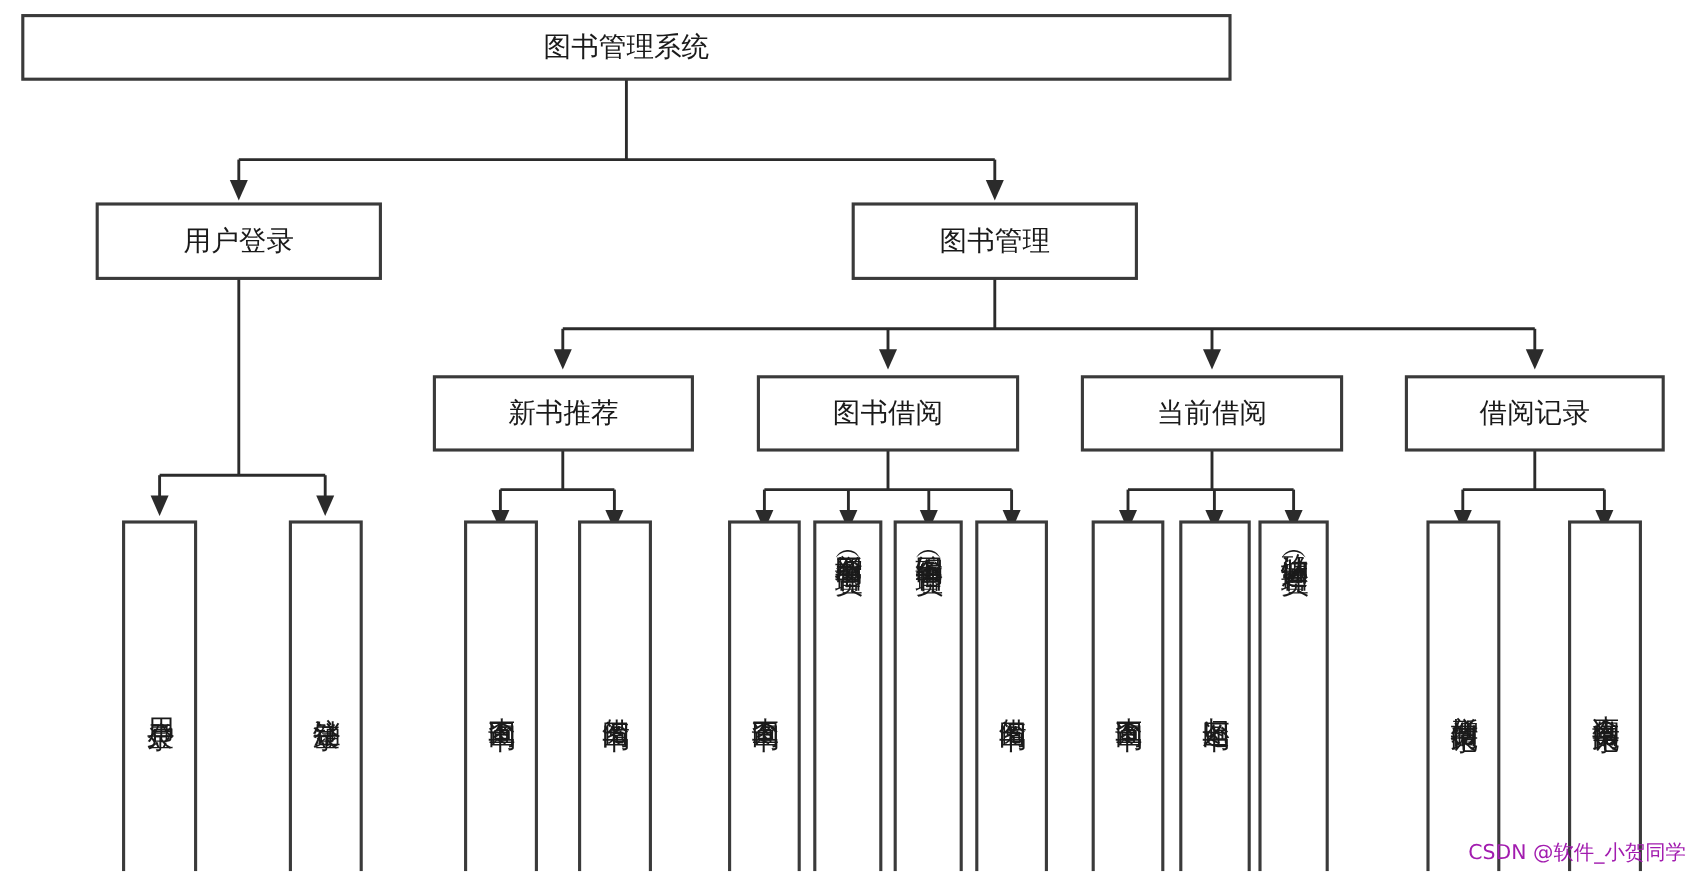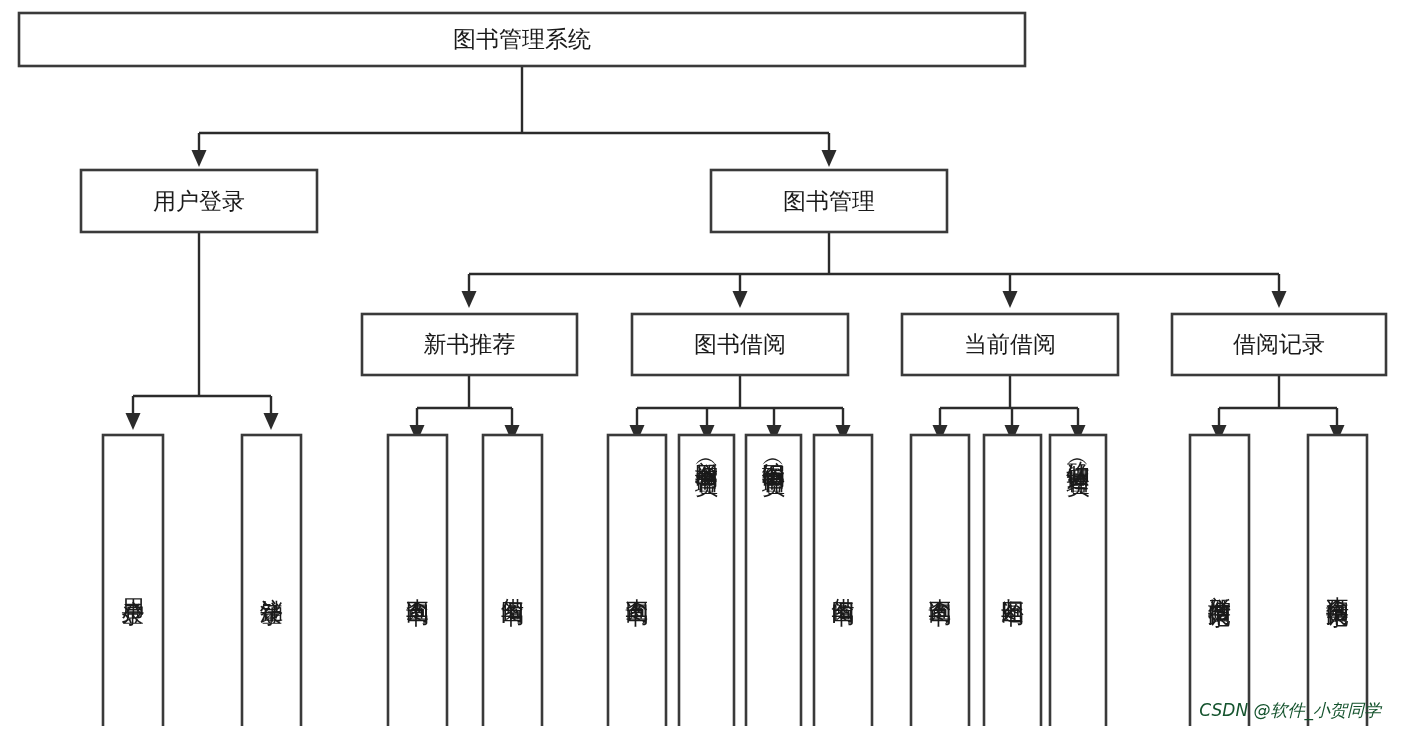--- a/index.html
+++ b/index.html
@@ -57,27 +57,26 @@
     font-size: 23px;
     line-height: 1.08;
     color: #1a1a1a;
     letter-spacing: 2px;
     white-space: nowrap;
     pointer-events: none;
     text-align: center;
   }
   .watermark {
     position: absolute;
-    right: 24px;
+    right: 0;
     bottom: 4px;
     font-family: "DejaVu Sans", "Liberation Sans", sans-serif;
     font-size: 17px;
-    color: #14532d;
+    color: #a21caf;
     white-space: nowrap;
-    font-style: italic;
   }
 </style>
 </head>
 <body>
 
 <div id="stage">
 
   <svg class="diagram" viewBox="0 0 1405 747">
     <g id="connector-layer">
         <line x1="522" y1="66" x2="522" y2="133" class="conn"></line>

